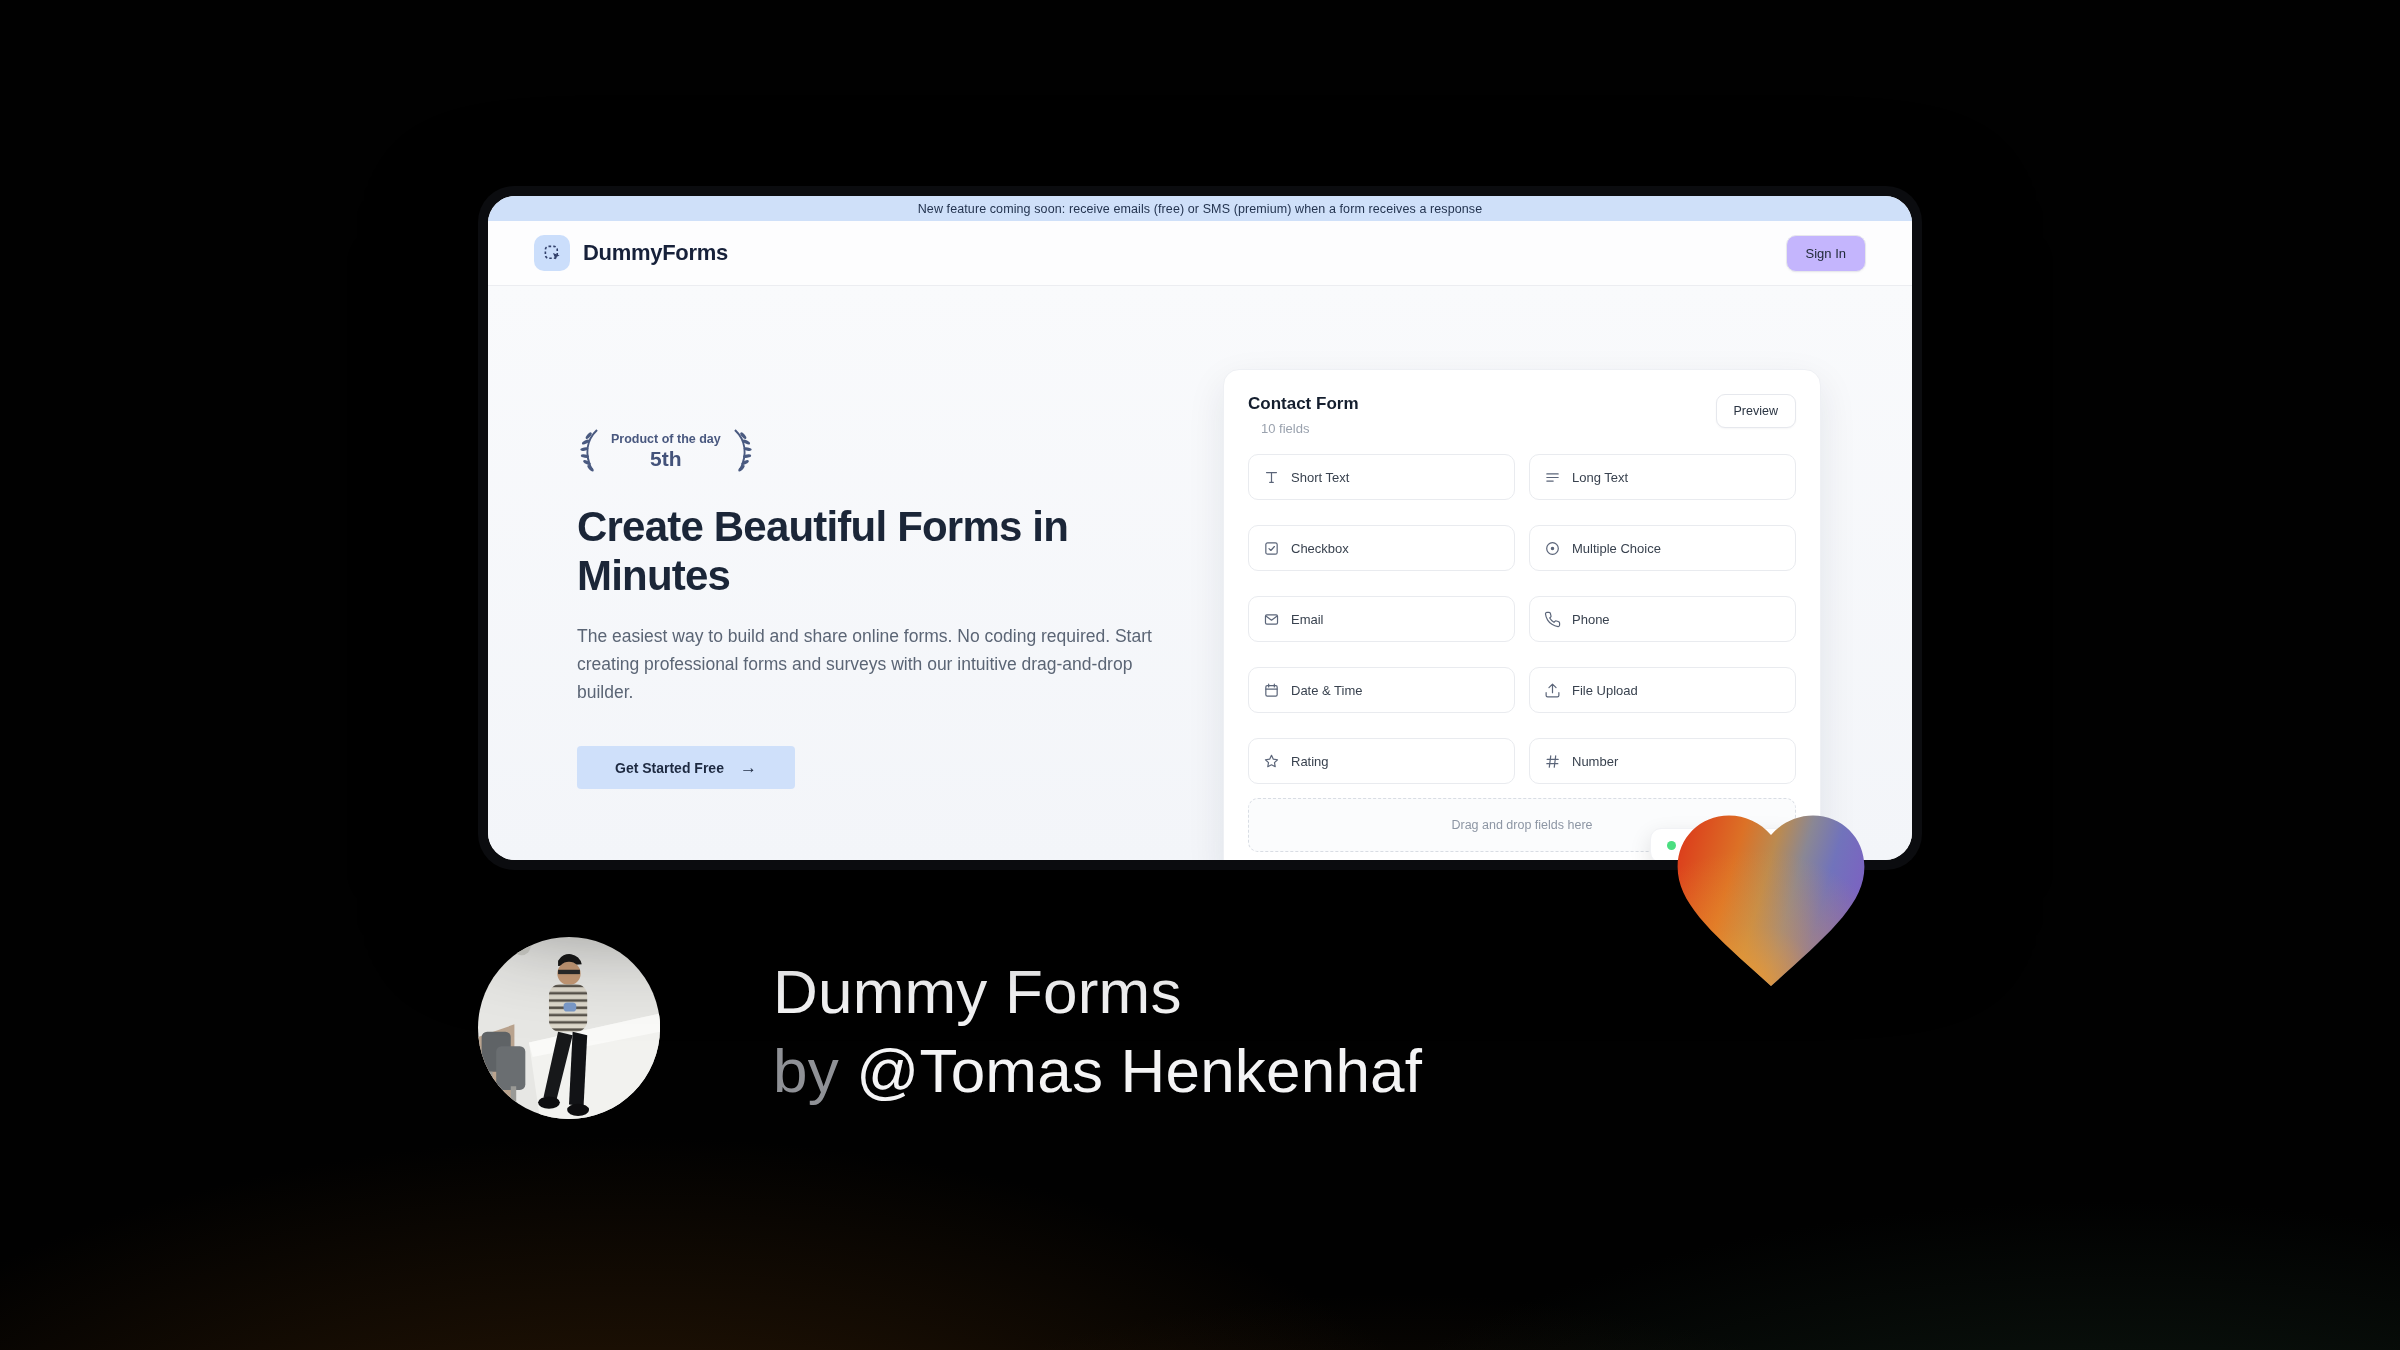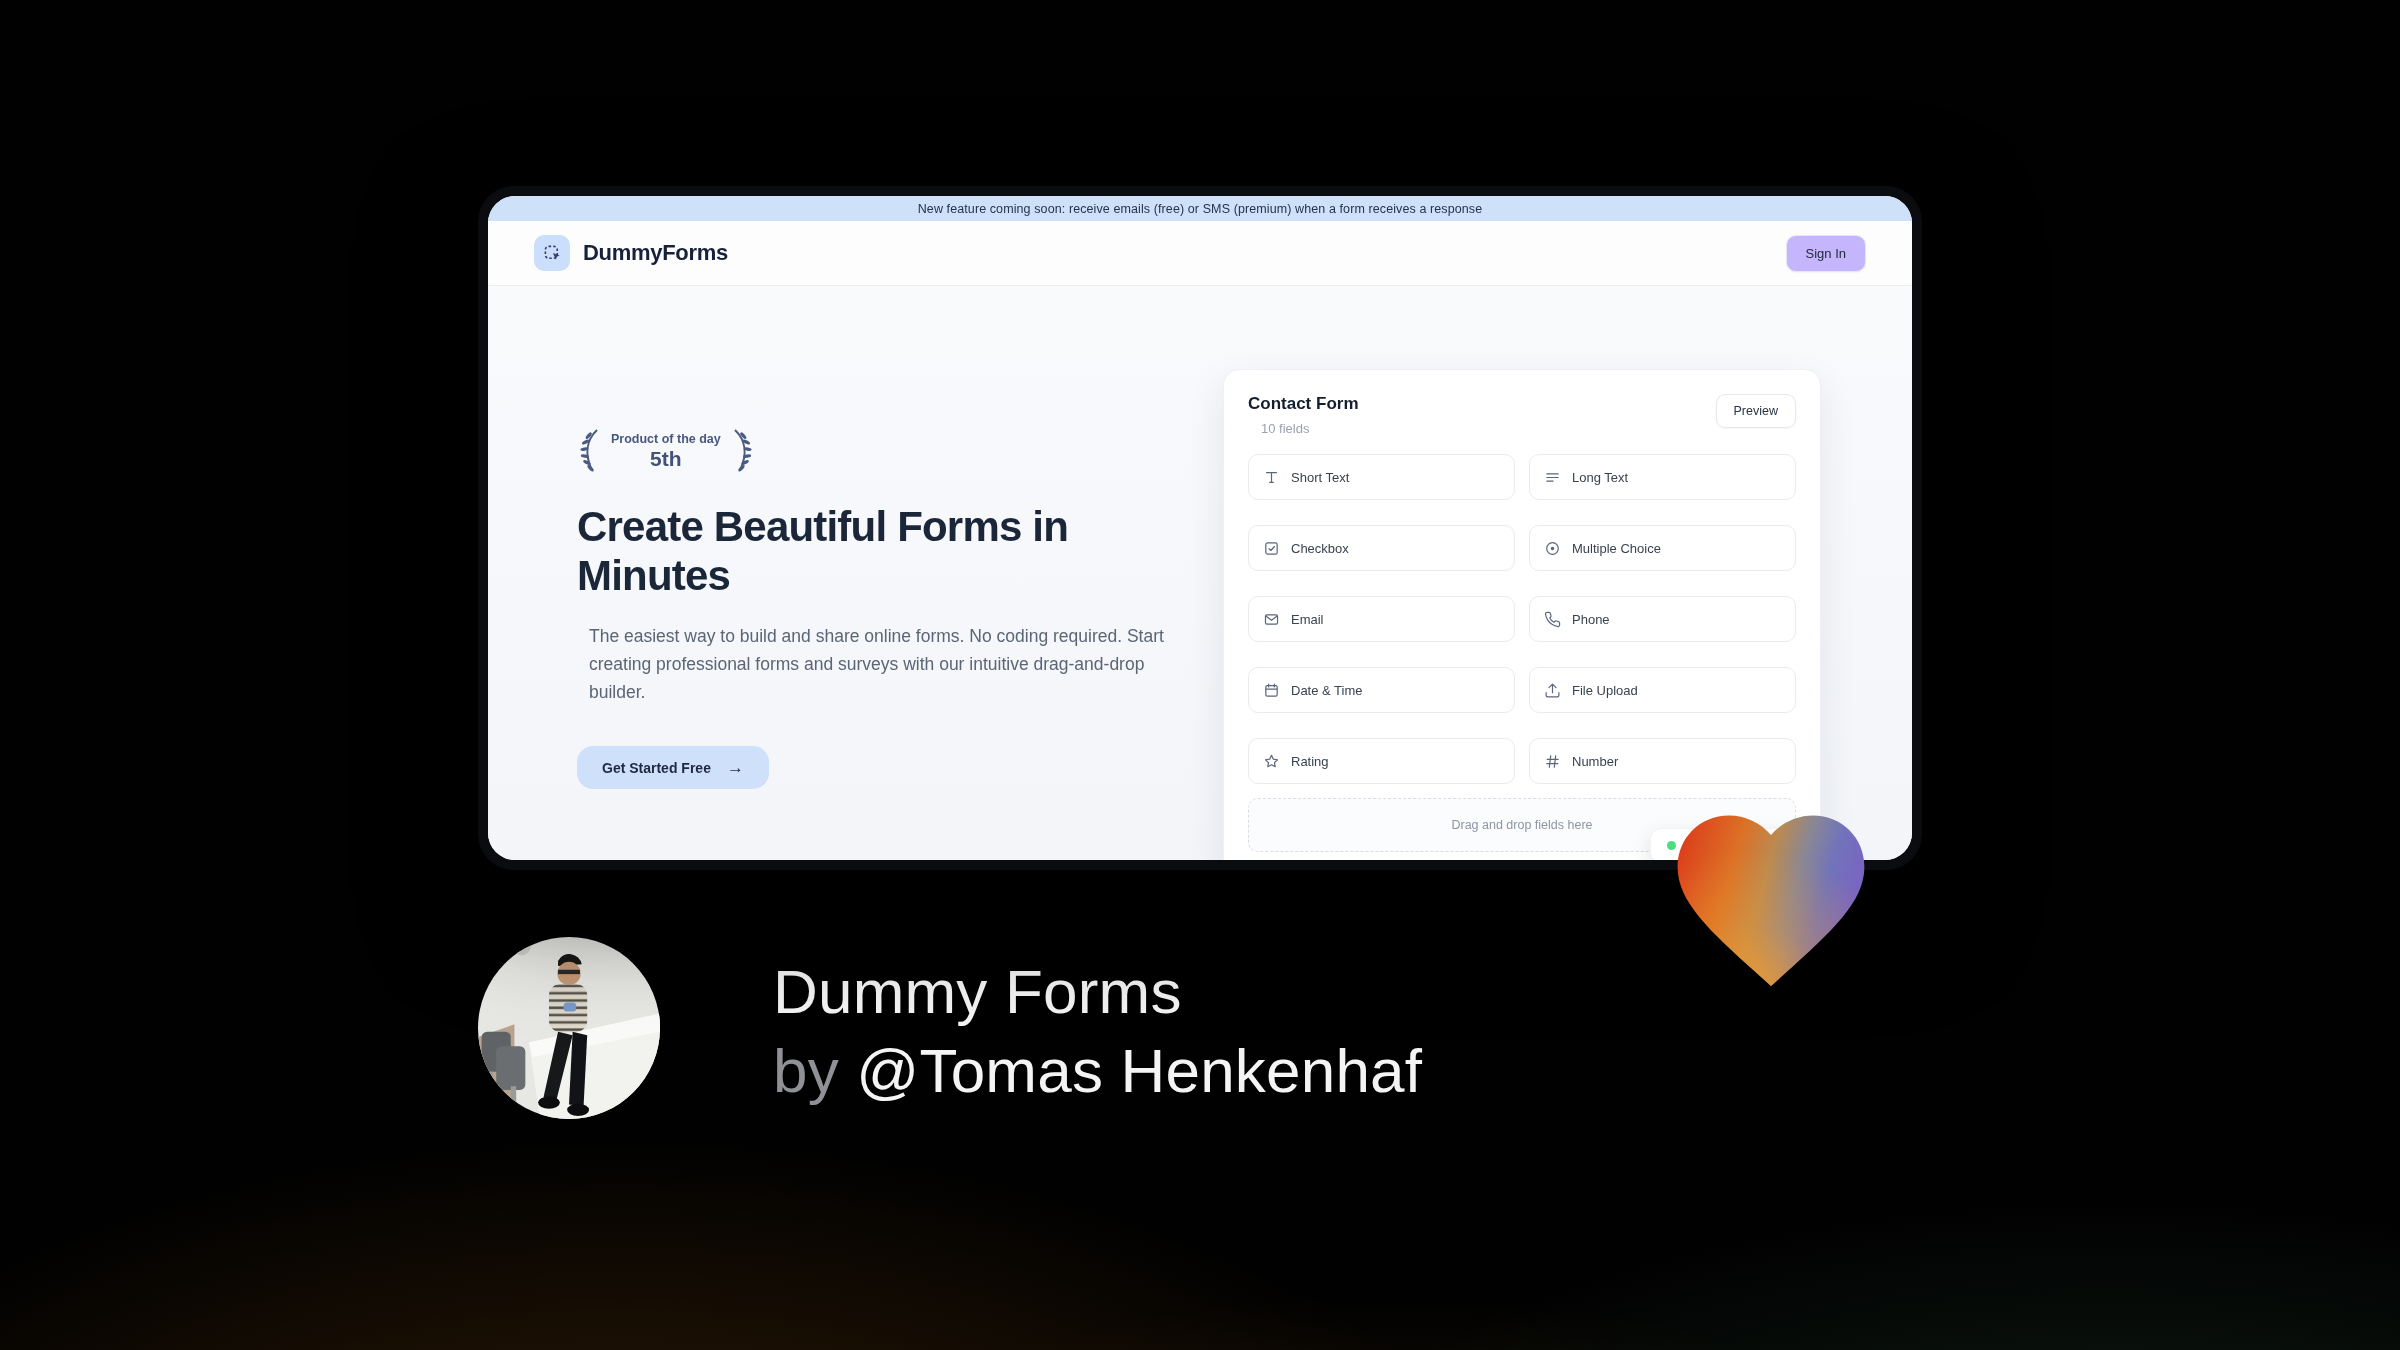--- a/index.html
+++ b/index.html
@@ -46,24 +46,24 @@
   .pod-badge{display:inline-flex;align-items:center;gap:8px;color:#49587f;}
   .laurel{width:26px;height:46px;}
   .laurel.right{transform:scaleX(-1);}
   .pod-text{text-align:center;}
   .pod-line1{font-size:12.5px;font-weight:700;color:#49587f;}
   .pod-line2{font-size:21px;font-weight:700;color:#43527a;margin-top:1px;}
   h1.hero-title{
     margin:24px 0 0 0;font-size:42px;line-height:49px;font-weight:700;
     color:#1b2638;letter-spacing:-.8px;width:545px;
   }
-  .hero-desc{margin:22px 0 0 12px;font-size:17.5px;line-height:28px;color:#5b6575;width:578px;}
+  .hero-desc{margin:22px 0 0 0;font-size:17.5px;line-height:28px;color:#5b6575;width:578px;}
   .cta-btn{
     margin-top:40px;display:inline-flex;align-items:center;gap:16px;height:43px;
-    padding:0 25px;background:#cfe0fa;border:none;border-radius:16px;
+    padding:0 38px;background:#cfe0fa;border:none;border-radius:4px;
     font-family:inherit;font-size:14px;font-weight:600;color:#1d2940;cursor:pointer;
   }
   .cta-arrow{font-size:17px;line-height:1;}
   
   .card{
     position:absolute;left:735px;top:83px;width:598px;box-sizing:border-box;
     background:#fff;border:1px solid #eef0f4;border-radius:16px;
     box-shadow:0 14px 38px rgba(20,30,60,.09);padding:24px 24px 22px;z-index:2;
   }
   .card-head{display:flex;justify-content:space-between;align-items:flex-start;}

